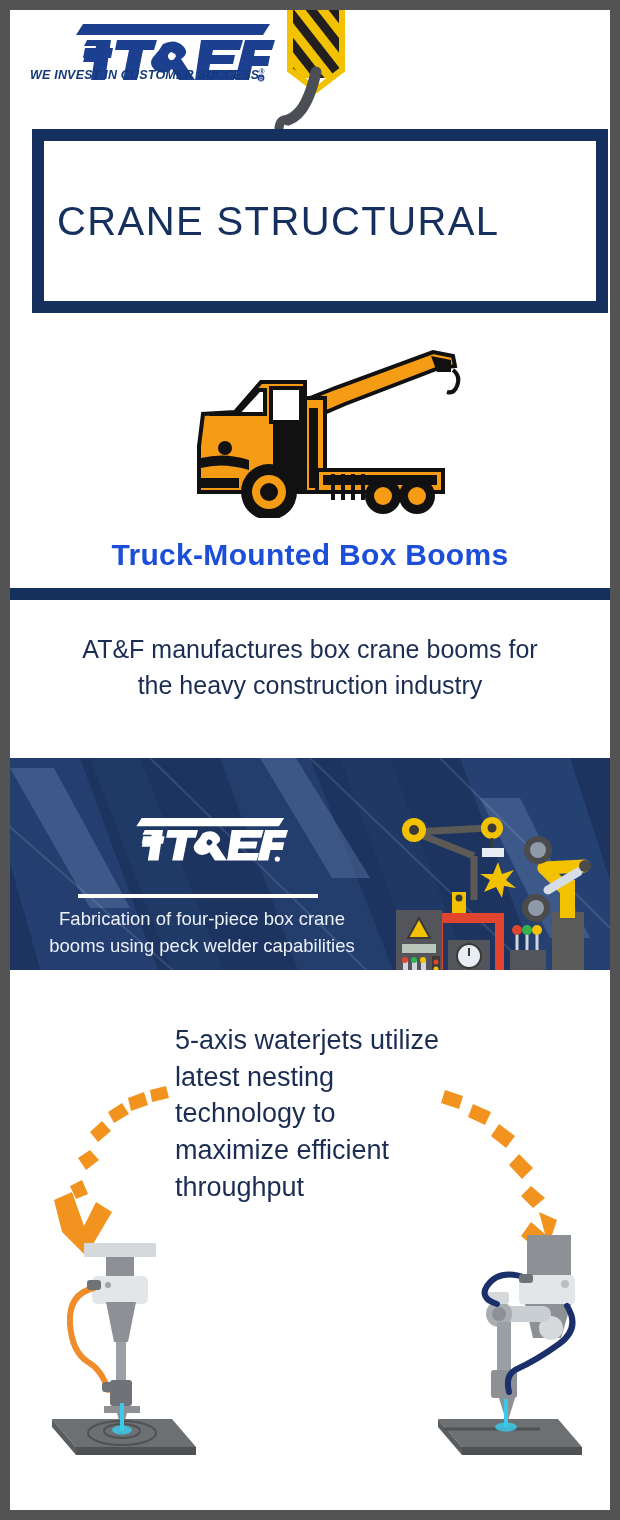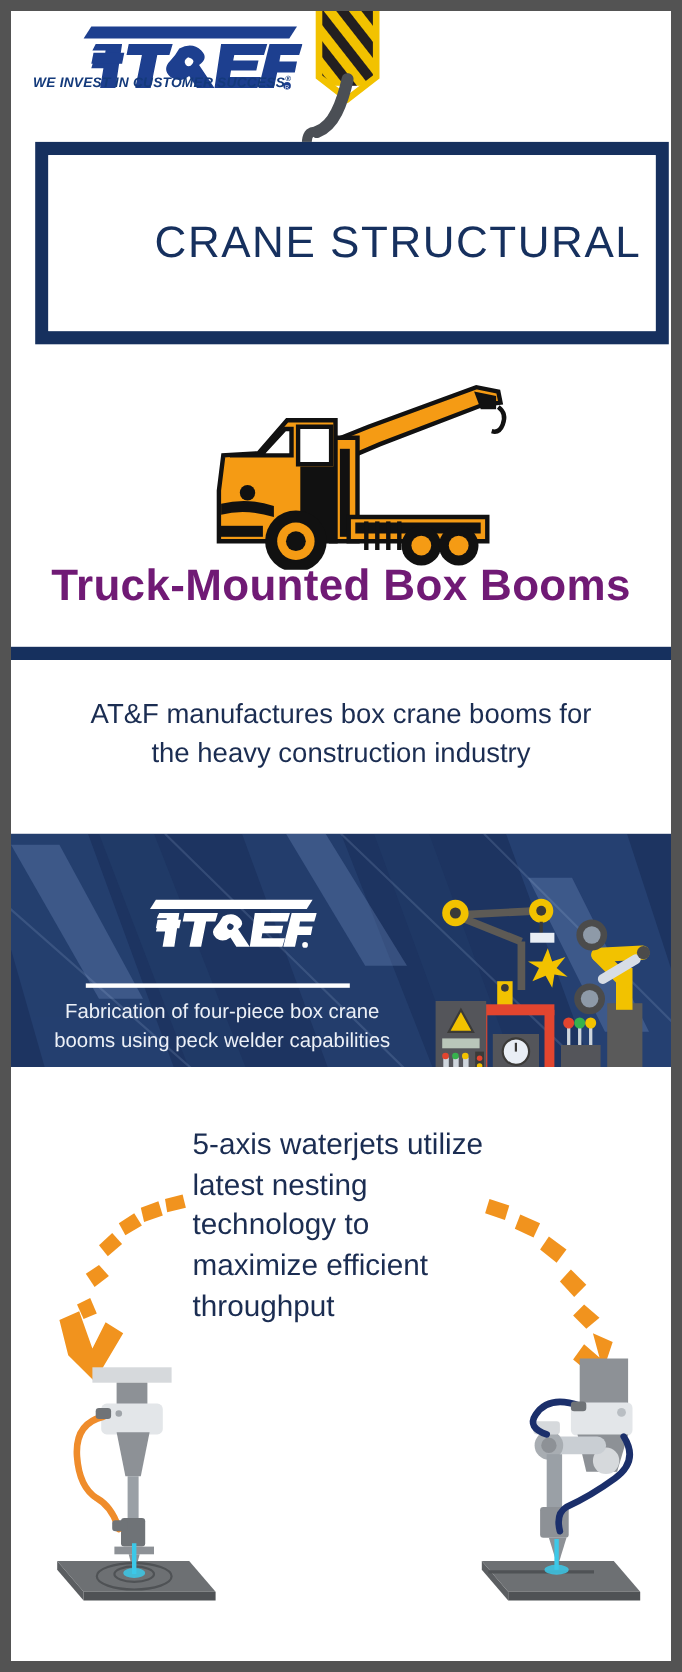--- a/index.html
+++ b/index.html
@@ -32,35 +32,35 @@
   
   .title-box{
     position:absolute;left:22px;top:119px;width:576px;height:184px;
     box-sizing:border-box;
     border:12px solid #16305e;
     background:#fff;
   }
   .title-inner{
     position:absolute;left:0;top:0;right:0;bottom:0;
     border:3px solid #fff;
-    display:flex;align-items:center;justify-content:flex-end;
+    display:flex;align-items:center;justify-content:flex-start;
   }
   .title-text{
     font-size:40px;line-height:1.25;color:#16305e;
     text-align:center;letter-spacing:1.4px;font-weight:400;
     padding:0 10px;
   }
 
   
   .truck-wrap{position:absolute;left:175px;top:332px;width:280px;height:176px;}
 
   
   .sec-head{
-    position:absolute;left:0;top:500px;width:600px;
-    text-align:center;font-size:40px;font-weight:bold;color:#701a75;
+    position:absolute;left:0;top:528px;width:600px;
+    text-align:center;font-size:30px;font-weight:bold;color:#1d4ed8;
     letter-spacing:.3px;
   }
   .divider{position:absolute;left:0;top:578px;width:600px;height:12px;background:#16305e;}
 
   
   .body-para{
     position:absolute;left:60px;top:622px;width:480px;
     text-align:center;font-size:25px;line-height:1.42;color:#1b2d52;
   }
 

